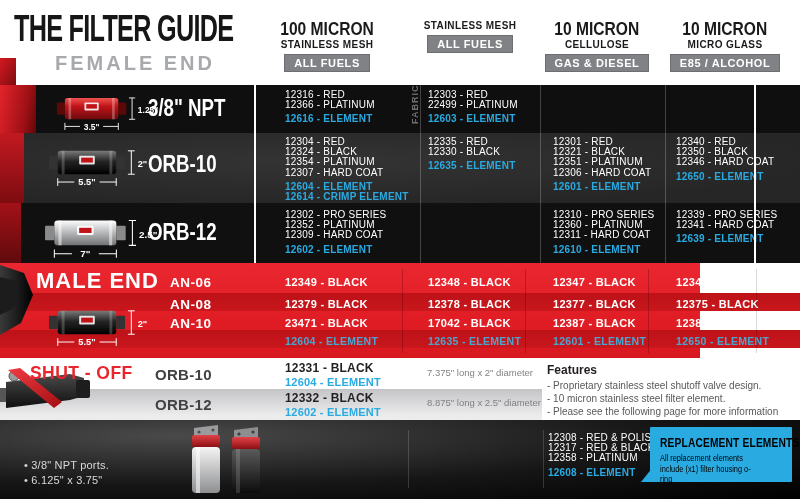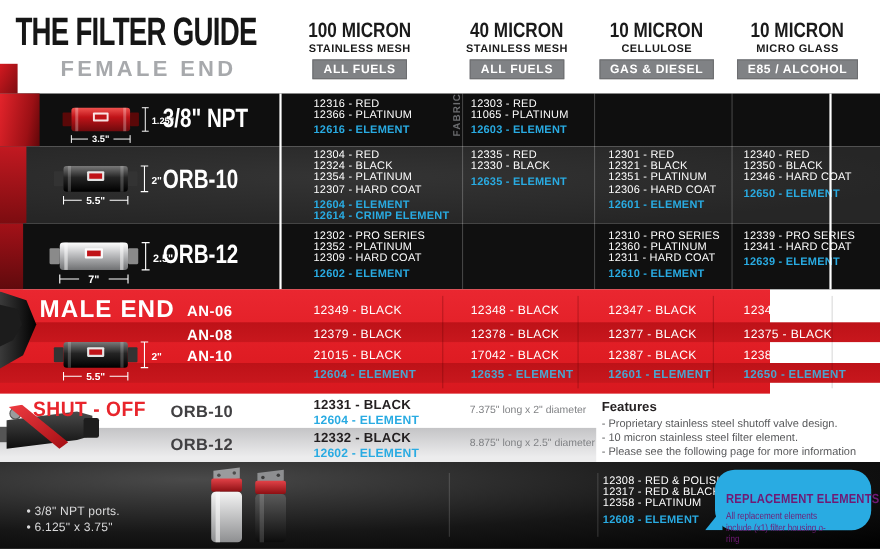--- a/index.html
+++ b/index.html
@@ -28,40 +28,40 @@
     white-space:pre-line;margin-top:4px}
   .vline{position:absolute;top:0;width:1px;height:178px;background:rgba(255,255,255,.22)}
   .vline-strong{position:absolute;top:0;width:2px;height:178px;background:#fff}
   .fabric{position:absolute;font-weight:700;font-size:9px;letter-spacing:1px;color:#6d6e71;
     transform:rotate(-90deg);transform-origin:0 0;white-space:nowrap}
 
   
   .male-stripe{position:absolute;left:0;width:800px;height:18px;background:#c2141b}
   .male-title{display:inline-block;font-weight:700;font-size:22px;color:#fff;letter-spacing:1px;white-space:nowrap}
   .an-label{position:absolute;font-weight:700;font-size:13.5px;color:#fff;letter-spacing:.5px}
-  .mpart{position:absolute;color:#fff;font-weight:400;font-size:11px;letter-spacing:.3px;white-space:nowrap}
+  .mpart{position:absolute;color:#fff;font-weight:700;font-size:11px;letter-spacing:.3px;white-space:nowrap}
   .melem{position:absolute;color:#4aa5cf;font-weight:700;font-size:10.5px;letter-spacing:.3px;white-space:nowrap}
   .male-sep{position:absolute;top:6px;width:1px;height:84px;background:rgba(80,0,4,.30)}
 
   
   .so-title{display:inline-block;font-weight:700;font-size:19px;color:#e8252c;letter-spacing:.5px;
     transform:scaleX(.92);transform-origin:0 0;white-space:nowrap}
   .so-label{position:absolute;font-weight:700;font-size:15px;color:#414042;letter-spacing:.3px}
   .so-part{font-weight:700;font-size:12px;color:#231f20;letter-spacing:.2px;white-space:nowrap}
   .so-elem{font-weight:700;font-size:11px;color:#29abe2;letter-spacing:.2px;margin-top:1px;white-space:nowrap}
   .so-size{position:absolute;font-size:9.5px;color:#808285;white-space:nowrap}
   .feat-h{font-weight:700;font-size:12px;color:#231f20}
   .feat-items{font-size:10px;color:#58595b;line-height:13px;white-space:pre-line;margin-top:2px}
 
   
   .can-title{display:inline-block;font-weight:700;font-size:26px;color:#fff;letter-spacing:1px;
     transform:scaleX(.88);transform-origin:0 0;white-space:nowrap}
   .can-bullets{font-size:11px;color:#d9d9da;line-height:15px;white-space:pre-line;letter-spacing:.2px}
   .can-sep{position:absolute;top:10px;width:1px;height:58px;background:rgba(255,255,255,.16)}
-  .rbox{position:absolute;background:#29abe2;border-radius:18px;padding:17px 8px 6px 10px;color:#701a75}
+  .rbox{position:absolute;background:#29abe2;border-radius:1px;padding:6px 8px 6px 10px;color:#000000}
   .rbox-title{display:inline-block;font-weight:700;font-size:12px;letter-spacing:.2px;
     transform:scaleX(.85);transform-origin:0 0;white-space:nowrap}
   .rbox-body{display:inline-block;font-size:9px;line-height:10.5px;white-space:pre-line;
     transform:scaleX(.82);transform-origin:0 0;margin-top:2px}
 
   .dim{fill:#fff;font-family:"Liberation Sans",sans-serif;font-weight:700;font-size:9.5px}
   svg{display:block}
 </style>
 </head>
 <body>
@@ -118,21 +118,20 @@
       <span class="title-text">THE FILTER GUIDE</span>
     </div>
     <div class="abs" style="left:0;top:58px;width:16px;height:27px;background:linear-gradient(120deg,#d41920,#7e0d11)"></div>
 
     <div class="abs colhead" style="left:252px;top:20px">
       <div><span class="ch-micron">100 MICRON</span></div>
       <div class="ch-media">STAINLESS MESH</div>
       <div class="ch-badge">ALL FUELS</div>
     </div>
     <div class="abs colhead" style="left:395px;top:20px">
-      <div><span class="ch-micron">40 MICRON</span></div>
       <div class="ch-media">STAINLESS MESH</div>
       <div class="ch-badge">ALL FUELS</div>
     </div>
     <div class="abs colhead" style="left:522px;top:20px">
       <div><span class="ch-micron">10 MICRON</span></div>
       <div class="ch-media">CELLULOSE</div>
       <div class="ch-badge">GAS &amp; DIESEL</div>
     </div>
     <div class="abs colhead" style="left:650px;top:20px">
       <div><span class="ch-micron">10 MICRON</span></div>
@@ -161,21 +160,21 @@
         <span class="rowname">3/8" NPT</span>
       </div>
       <div class="abs" style="left:285px;top:5px">
         <div class="plist">12316 - RED
 12366 - PLATINUM</div>
         <div class="elist">12616 - ELEMENT</div>
       </div>
       <div class="fabric" style="left:410px;top:39px">FABRIC</div>
       <div class="abs" style="left:428px;top:5px">
         <div class="plist">12303 - RED
-11065 - PLATINUM</div>
+22499 - PLATINUM</div>
         <div class="elist">12603 - ELEMENT</div>
       </div>
     </div>
 
     <div class="row" style="top:48px;height:70px;background:radial-gradient(ellipse at 40% 40%,#343434 0%,#262626 75%)">
       <div class="abs" style="left:0;top:0;width:24px;height:70px;background:linear-gradient(180deg,#c21921,#7c0c10)"></div>
       <svg class="abs" style="left:48px;top:6px;width:115px;height:49px" viewBox="0 0 118 50">
         <rect x="1" y="17" width="9" height="14" rx="1" fill="#333"></rect>
         <rect x="70" y="17" width="9" height="14" rx="1" fill="#333"></rect>
         <rect x="10" y="12" width="60" height="24" rx="3" fill="url(#gBlk)"></rect>
@@ -294,21 +293,21 @@
     <div class="mpart" style="left:285px;top:13px">12349 - BLACK</div>
     <div class="mpart" style="left:428px;top:13px">12348 - BLACK</div>
     <div class="mpart" style="left:553px;top:13px">12347 - BLACK</div>
     <div class="mpart" style="left:676px;top:13px">12345 - BLACK</div>
 
     <div class="mpart" style="left:285px;top:35px">12379 - BLACK</div>
     <div class="mpart" style="left:428px;top:35px">12378 - BLACK</div>
     <div class="mpart" style="left:553px;top:35px">12377 - BLACK</div>
     <div class="mpart" style="left:676px;top:35px">12375 - BLACK</div>
 
-    <div class="mpart" style="left:285px;top:54px">21015 - BLACK</div>
+    <div class="mpart" style="left:285px;top:54px">23471 - BLACK</div>
     <div class="mpart" style="left:428px;top:54px">17042 - BLACK</div>
     <div class="mpart" style="left:553px;top:54px">12387 - BLACK</div>
     <div class="mpart" style="left:676px;top:54px">12385 - BLACK</div>
 
     <div class="melem" style="left:285px;top:72px">12604 - ELEMENT</div>
     <div class="melem" style="left:428px;top:72px">12635 - ELEMENT</div>
     <div class="melem" style="left:553px;top:72px">12601 - ELEMENT</div>
     <div class="melem" style="left:676px;top:72px">12650 - ELEMENT</div>
 
     <div class="male-sep" style="left:402px"></div>

